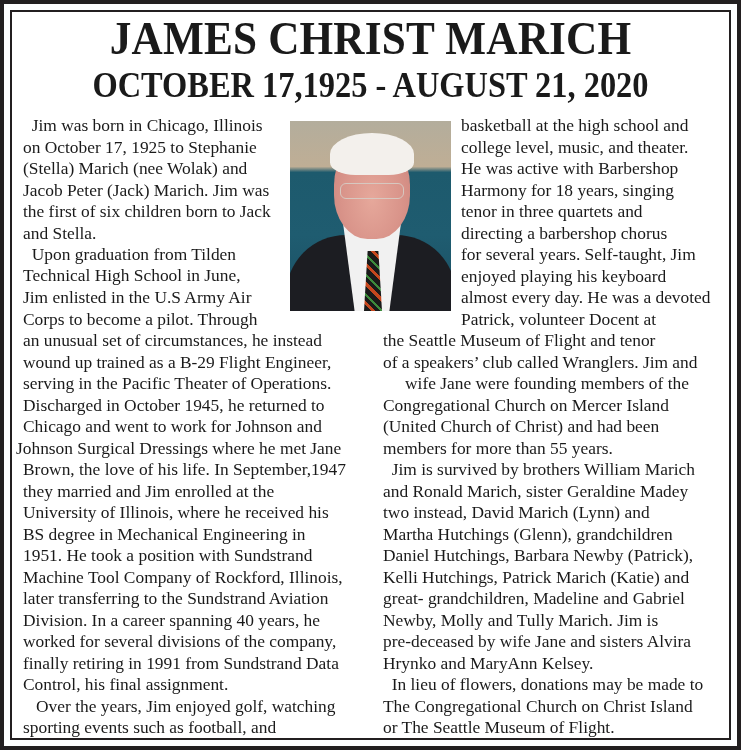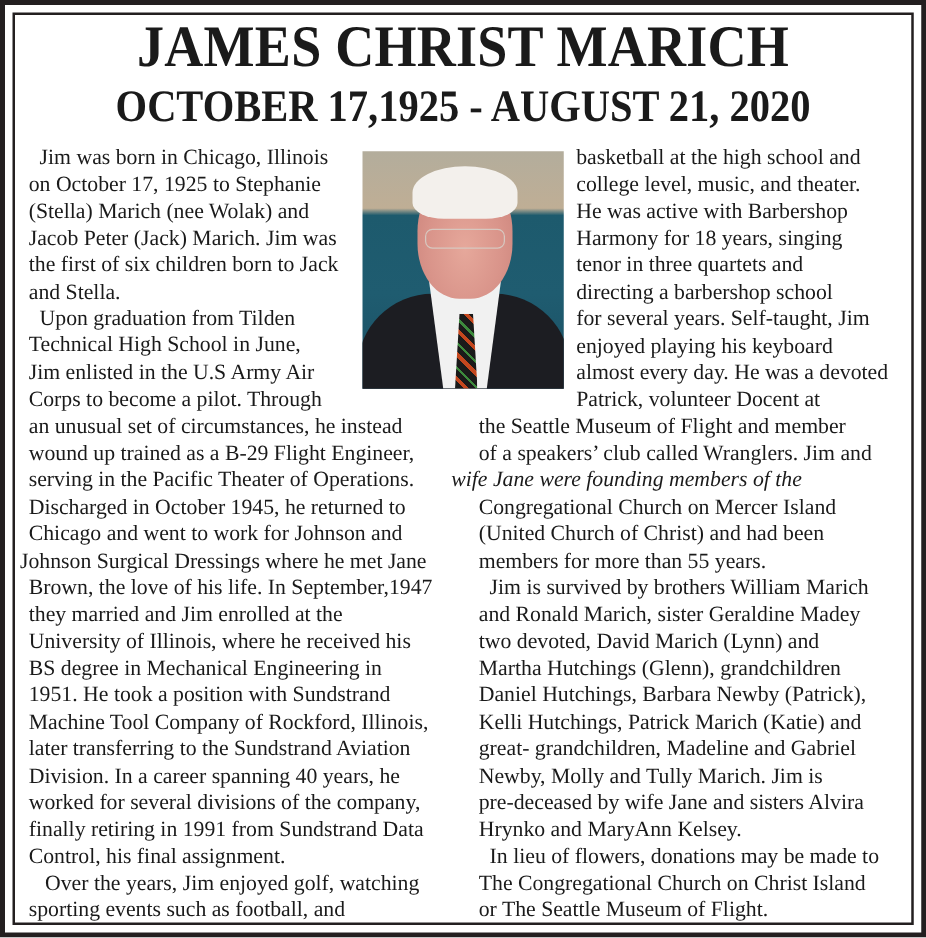--- a/index.html
+++ b/index.html
@@ -106,34 +106,34 @@
     <div class="line serif" style="left: 23px; top: 674px; white-space: pre;">Control, his final assignment.</div>
     <div class="line serif" style="left: 23px; top: 695.5px; white-space: pre;">   Over the years, Jim enjoyed golf, watching</div>
     <div class="line serif" style="left: 23px; top: 717px; white-space: pre;">sporting events such as football, and</div>
   </div>
 <div id="right-col">
     <div class="line serif" style="left: 461px; top: 115px; white-space: pre;">basketball at the high school and</div>
     <div class="line serif" style="left: 461px; top: 136.5px; white-space: pre;">college level, music, and theater.</div>
     <div class="line serif" style="left: 461px; top: 158px; white-space: pre;">He was active with Barbershop</div>
     <div class="line serif" style="left: 461px; top: 179.5px; white-space: pre;">Harmony for 18 years, singing</div>
     <div class="line serif" style="left: 461px; top: 201px; white-space: pre;">tenor in three quartets and</div>
-    <div class="line serif" style="left: 461px; top: 222.5px; white-space: pre;">directing a barbershop school</div>
+    <div class="line serif" style="left: 461px; top: 222.5px; white-space: pre;">directing a barbershop chorus</div>
     <div class="line serif" style="left: 461px; top: 244px; white-space: pre;">for several years. Self-taught, Jim</div>
     <div class="line serif" style="left: 461px; top: 265.5px; white-space: pre;">enjoyed playing his keyboard</div>
     <div class="line serif" style="left: 461px; top: 287px; white-space: pre;">almost every day. He was a devoted</div>
     <div class="line serif" style="left: 461px; top: 308.5px; white-space: pre;">Patrick, volunteer Docent at</div>
-    <div class="line serif" style="left: 383px; top: 330px; white-space: pre;">the Seattle Museum of Flight and member</div>
+    <div class="line serif" style="left: 383px; top: 330px; white-space: pre;">the Seattle Museum of Flight and tenor</div>
     <div class="line serif" style="left: 383px; top: 351.5px; white-space: pre;">of a speakers’ club called Wranglers. Jim and</div>
-    <div class="line serif" style="left: 361px; top: 373px; white-space: pre; font-style: italic;">wife Jane were founding members of the</div>
+    <div class="line serif" style="left: 405px; top: 373px; white-space: pre;">wife Jane were founding members of the</div>
     <div class="line serif" style="left: 383px; top: 394.5px; white-space: pre;">Congregational Church on Mercer Island</div>
     <div class="line serif" style="left: 383px; top: 416px; white-space: pre;">(United Church of Christ) and had been</div>
     <div class="line serif" style="left: 383px; top: 437.5px; white-space: pre;">members for more than 55 years.</div>
     <div class="line serif" style="left: 383px; top: 459px; white-space: pre;">  Jim is survived by brothers William Marich</div>
     <div class="line serif" style="left: 383px; top: 480.5px; white-space: pre;">and Ronald Marich, sister Geraldine Madey</div>
-    <div class="line serif" style="left: 383px; top: 502px; white-space: pre;">two devoted, David Marich (Lynn) and</div>
+    <div class="line serif" style="left: 383px; top: 502px; white-space: pre;">two instead, David Marich (Lynn) and</div>
     <div class="line serif" style="left: 383px; top: 523.5px; white-space: pre;">Martha Hutchings (Glenn), grandchildren</div>
     <div class="line serif" style="left: 383px; top: 545px; white-space: pre;">Daniel Hutchings, Barbara Newby (Patrick),</div>
     <div class="line serif" style="left: 383px; top: 566.5px; white-space: pre;">Kelli Hutchings, Patrick Marich (Katie) and</div>
     <div class="line serif" style="left: 383px; top: 588px; white-space: pre;">great- grandchildren, Madeline and Gabriel</div>
     <div class="line serif" style="left: 383px; top: 609.5px; white-space: pre;">Newby, Molly and Tully Marich. Jim is</div>
     <div class="line serif" style="left: 383px; top: 631px; white-space: pre;">pre-deceased by wife Jane and sisters Alvira</div>
     <div class="line serif" style="left: 383px; top: 652.5px; white-space: pre;">Hrynko and MaryAnn Kelsey.</div>
     <div class="line serif" style="left: 383px; top: 674px; white-space: pre;">  In lieu of flowers, donations may be made to</div>
     <div class="line serif" style="left: 383px; top: 695.5px; white-space: pre;">The Congregational Church on Christ Island</div>
     <div class="line serif" style="left: 383px; top: 717px; white-space: pre;">or The Seattle Museum of Flight.</div>

